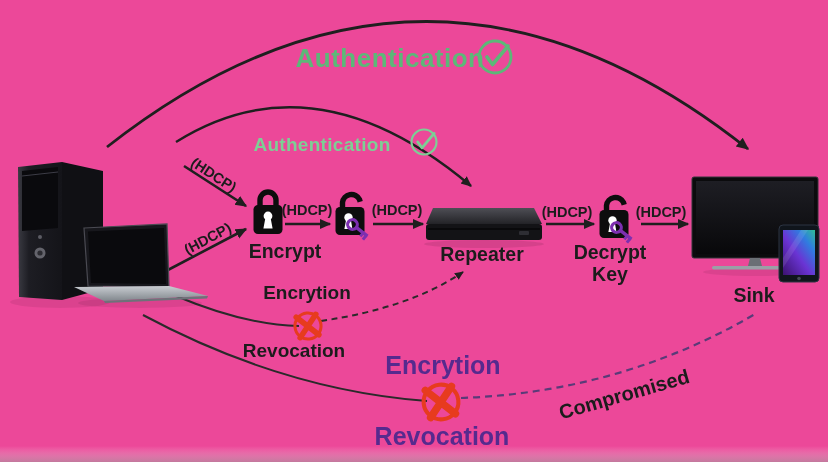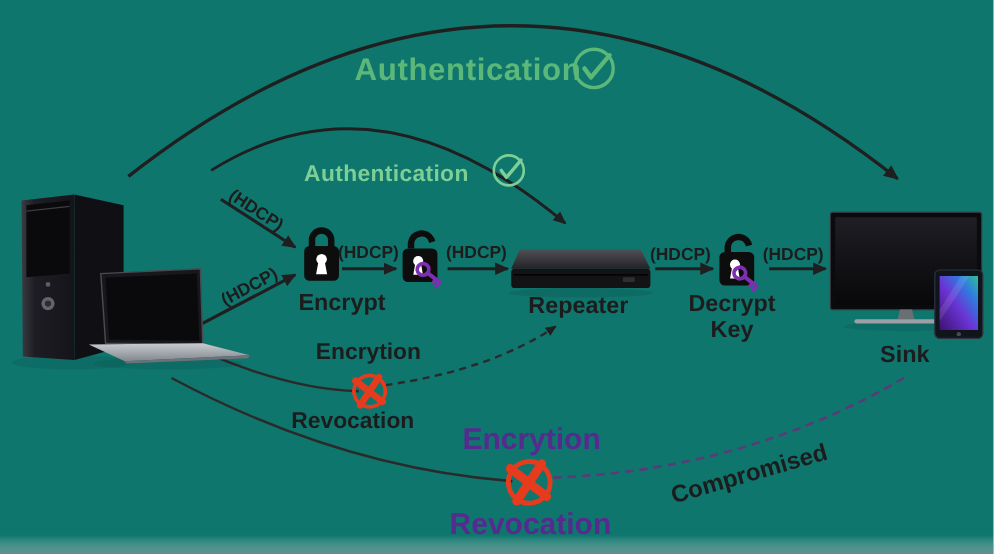--- a/index.html
+++ b/index.html
@@ -1,17 +1,17 @@
 <!DOCTYPE html>
 <html><head>
 <meta charset="utf-8">
 <title>Diagram</title>
 <style>
   html,body{margin:0;padding:0;background:#ffffff;}
-  .stage{position:relative;width:828px;height:462px;background:#0f766e;overflow:hidden;
+  .stage{position:relative;width:828px;height:462px;background:#ec4899;overflow:hidden;
          font-family:"Liberation Sans","DejaVu Sans",sans-serif;}
   svg{display:block;}
   svg text{font-family:"Liberation Sans","DejaVu Sans",sans-serif;font-weight:700;text-anchor:middle;}
   .t-big{font-size:26px;letter-spacing:.5px;}
   .t-inner{font-size:19px;letter-spacing:.3px;}
   .t-hdcp{font-size:14.5px;}
   .t-dev{font-size:19.5px;}
   .t-rev{font-size:19px;}
   .t-revbig{font-size:25px;}
   .t-comp{font-size:20px;}

